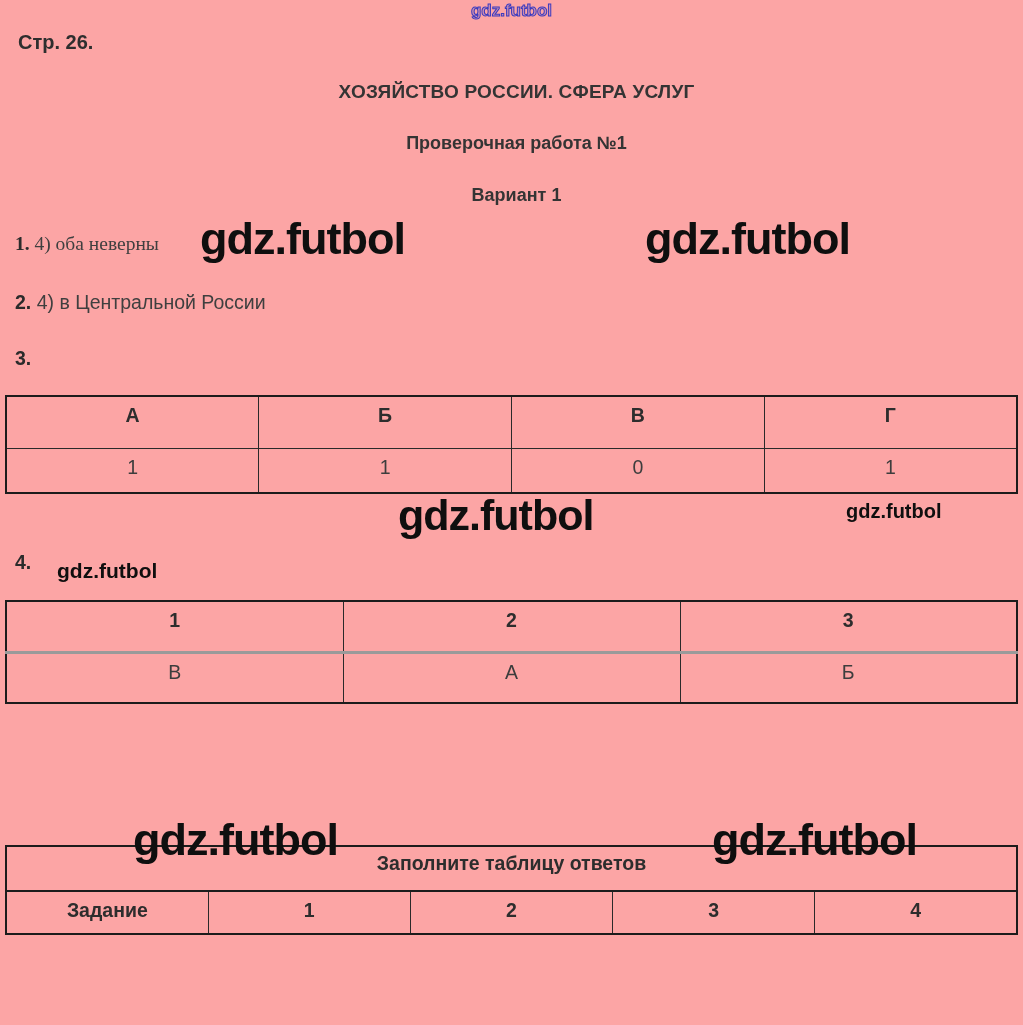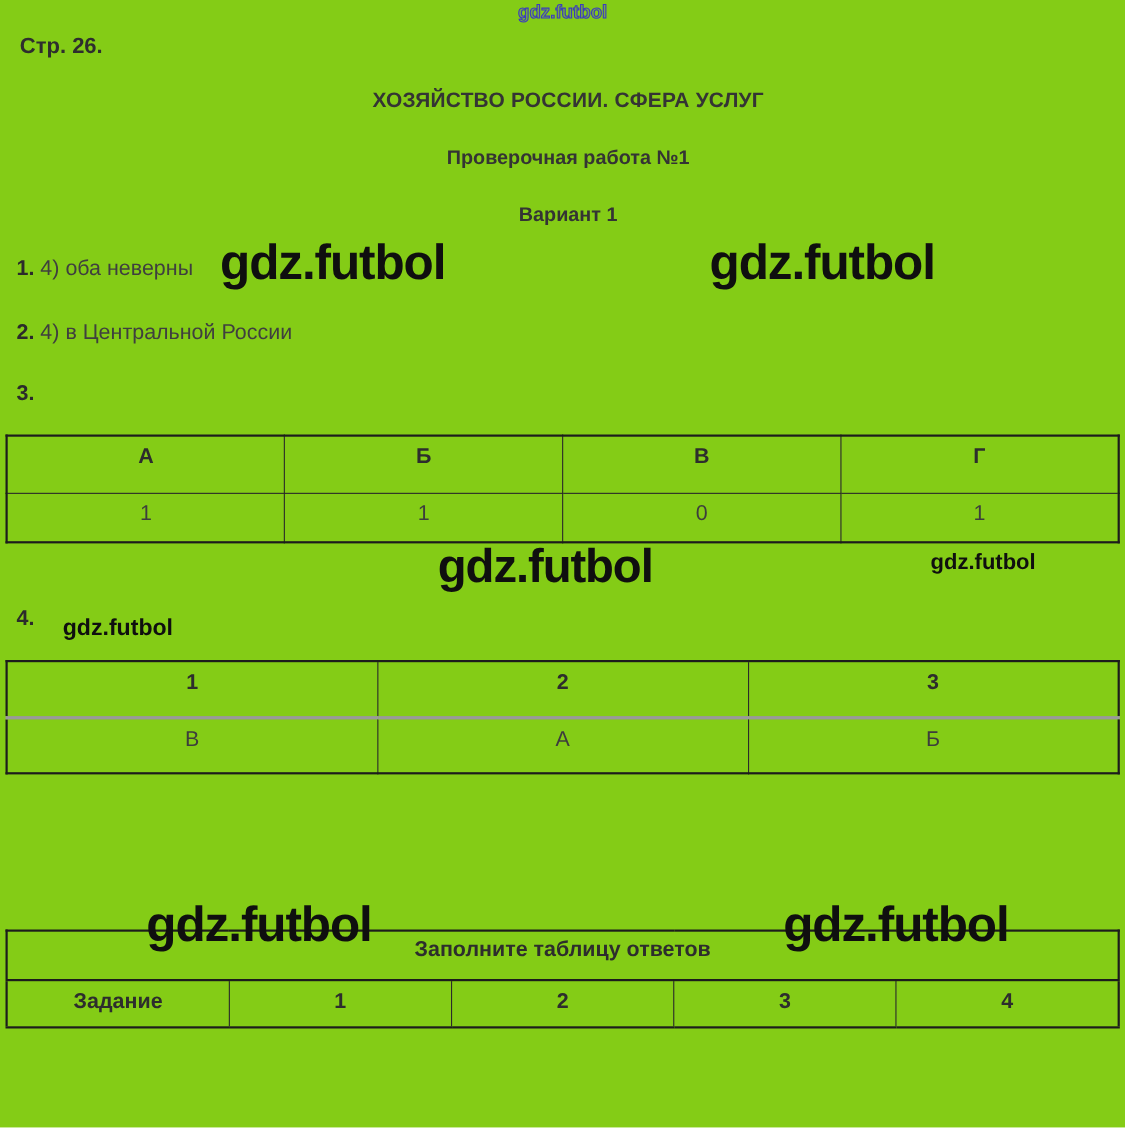--- a/index.html
+++ b/index.html
@@ -1,21 +1,21 @@
 <!DOCTYPE html>
 <html><head>
 <meta charset="utf-8">
 <style>
   * { margin: 0; padding: 0; box-sizing: border-box; }
   html, body { background: #ffffff; }
   .page {
     position: relative;
     width: 1023px;
     height: 1025px;
-    background: #84cc16;
+    background: #fca5a5;
     font-family: "Liberation Sans", sans-serif;
     color: #3c3c3c;
     overflow: hidden;
   }
 
   
   .wm { position: absolute; font-family: "Liberation Sans", sans-serif; color: #0f0f0f; white-space: nowrap; z-index: 5; }
   .wm-top {
     top: 1px; left: 50%; transform: translateX(-50%);
     font-size: 17px; font-weight: 700;
@@ -36,21 +36,21 @@
   
   .page-label { position: absolute; top: 31px; left: 18px; font-size: 20px; font-weight: 700; color: #2e2e2e; }
   .center-head { position: absolute; left: 5px; width: 100%; text-align: center; font-weight: 700; color: #343434; }
   .title    { top: 81px;  font-size: 19px; letter-spacing: .2px; }
   .subtitle { top: 133px; font-size: 18px; }
   .variant  { top: 185px; font-size: 18px; }
 
   
   .item { position: absolute; left: 15px; font-size: 19.5px; color: #3f3f3f; z-index: 1; }
   .item .num { font-weight: 700; color: #2b2b2b; }
-  .item-1 { top: 233px; }
+  .item-1 { top: 233px; font-family: Liberation Serif, serif; }
   .item-2 { top: 291px; }
   .item-3 { top: 347px; }
   .item-4 { top: 551px; }
   .item-5 { top: 753px; width: 994px; text-align: justify; line-height: 43px; }
 
   
   table.tbl {
     position: absolute;
     left: 5px;
     width: 1013px;

